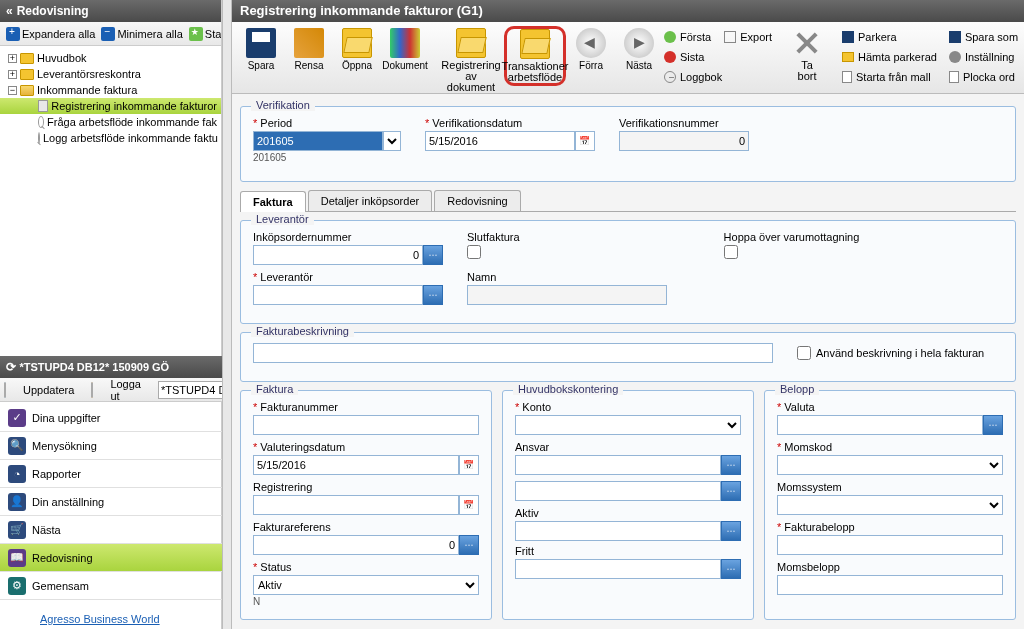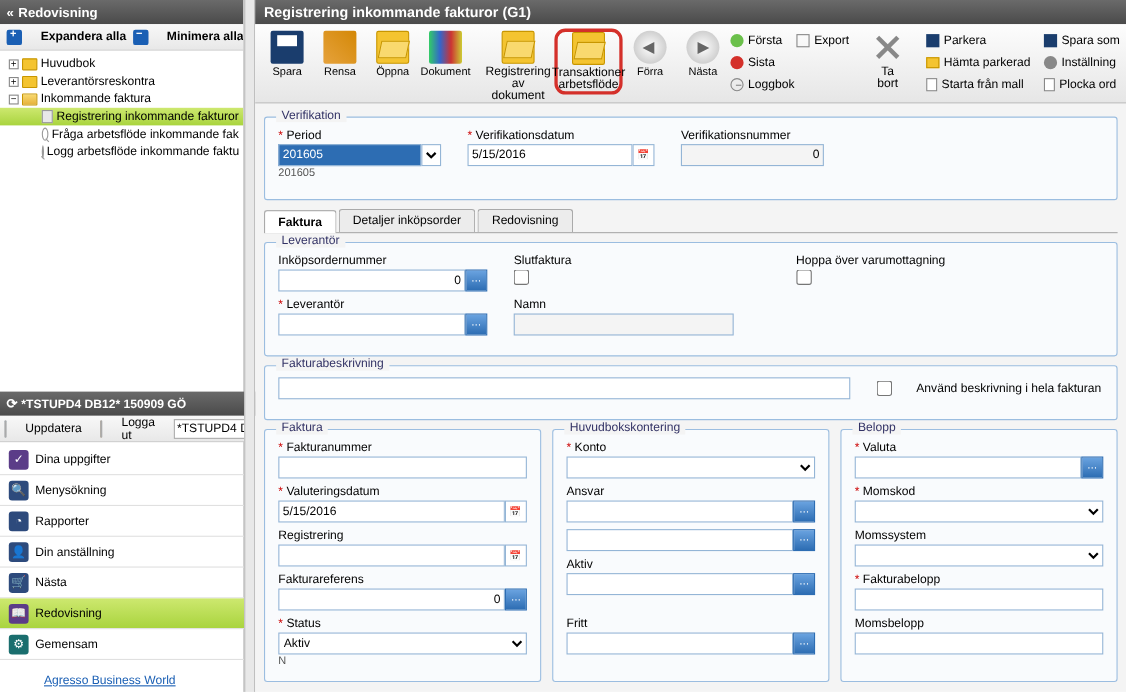--- a/index.html
+++ b/index.html
@@ -3,32 +3,32 @@
 <meta charset="utf-8">
 <style>
 * { box-sizing: border-box; margin: 0; padding: 0; font-family: Tahoma, Arial, sans-serif; font-size: 11px; }
 body { background: #fff; width: 1024px; height: 629px; overflow: hidden; position: relative; }
 
 
 .left-panel { position: absolute; left: 0; top: 0; width: 222px; height: 629px; background: #fff; border-right: 1px solid #ccc; }
 .left-header { background: linear-gradient(#6a6a6a,#4a4a4a); color: #fff; font-weight: bold; height: 22px; line-height: 22px; padding: 0 6px; font-size: 12px; }
 .left-header::before { content: "«"; margin-right: 4px; }
 .left-toolbar { height: 24px; background: linear-gradient(#f8f8f8,#e8e8e8); border-bottom: 1px solid #ccc; display: flex; align-items: center; padding: 0 4px; gap: 2px; overflow: hidden; white-space: nowrap; }
-.tb-btn { display: inline-flex; align-items: flex-start; gap: 17px; cursor: pointer; padding: 0 2px; font-weight: bold; }
+.tb-btn { display: inline-flex; align-items: center; gap: 2px; cursor: pointer; padding: 0 2px; }
 .tb-icon { width: 14px; height: 14px; display: inline-block; }
 .icon-plus { background: #1a5fb4; border-radius: 2px; position: relative; }
 .icon-plus::after { content: "+"; color: #fff; font-size: 10px; position: absolute; left: 3px; top: -1px; }
 .icon-minus { background: #1a5fb4; border-radius: 2px; position: relative; }
 .icon-minus::after { content: "−"; color: #fff; font-size: 10px; position: absolute; left: 3px; top: -1px; }
 .icon-star { background: #6bc04b; border-radius: 2px; position: relative; }
 .icon-star::after { content: "★"; color: #fff; font-size: 9px; position: absolute; left: 2px; top: 0; }
 
 .tree { padding: 4px 0; }
 .tree-item { padding: 2px 4px 2px 8px; display: flex; align-items: center; gap: 3px; cursor: pointer; }
-.tree-item.indent2 { padding-left: 38px; white-space: nowrap; overflow: hidden; justify-content: center; }
+.tree-item.indent2 { padding-left: 38px; white-space: nowrap; overflow: hidden; }
 .tree-item.selected { background: linear-gradient(#cde86f,#a9d43e); }
 .toggler { width: 9px; height: 9px; border: 1px solid #888; font-size: 9px; line-height: 7px; text-align: center; background: #fff; }
 .folder-icon { width: 14px; height: 11px; background: #f4c430; border: 1px solid #c89600; border-radius: 1px; }
 .folder-icon.open { background: linear-gradient(#f9d96e,#e6b23c); }
 .doc-icon { width: 12px; height: 12px; background: #e8e8e8; border: 1px solid #999; }
 .srch-icon { width: 12px; height: 12px; border: 1px solid #999; border-radius: 50%; position: relative; }
 .srch-icon::after { content: ""; position: absolute; width: 4px; height: 1px; background: #999; bottom: -1px; right: -2px; transform: rotate(45deg); }
 
 
 .left-header2 { position: absolute; top: 356px; left: 0; width: 268px; background: linear-gradient(#6a6a6a,#4a4a4a); color: #fff; font-weight: bold; height: 22px; line-height: 22px; padding: 0 6px; font-size: 12px; overflow: hidden; white-space: nowrap; }
@@ -107,21 +107,21 @@
 .selected-inp { background: #2d6db3; color: #fff; }
 
 
 .tabs { display: flex; border-bottom: 1px solid #aaa; margin-bottom: 8px; }
 .tab { padding: 4px 12px; border: 1px solid #aaa; border-bottom: none; background: #ececec; margin-right: 2px; cursor: pointer; border-radius: 3px 3px 0 0; }
 .tab.active { background: #fff; font-weight: bold; position: relative; top: 1px; }
 
 .cols3 { display: flex; gap: 10px; }
 .col3 { flex: 1; }
 .chk { width: 14px; height: 14px; }
-.chk-row { display: flex; align-items: center; gap: 22px; }
+.chk-row { display: flex; align-items: center; gap: 5px; }
 </style>
 </head>
 <body>
 
 <div class="left-panel">
   <div class="left-header">Redovisning</div>
   <div class="left-toolbar">
     <span class="tb-btn">
         <span class="tb-icon icon-plus"></span>
         <span>Expandera alla</span>
@@ -435,21 +435,21 @@
               <button class="lookup-btn">⋯</button>
             </div>
           </div>
         <div class="field" style="margin-top:6px">
             <span class="label">Aktiv</span>
             <div class="inp-wrap">
               <input class="inp" style="flex: 1 1 0%;">
               <button class="lookup-btn">⋯</button>
             </div>
           </div>
-        <div class="field" style="margin-top:20px">
+        <div class="field" style="margin-top:4px">
             <span class="label">Fritt</span>
             <div class="inp-wrap">
               <input class="inp" style="flex: 1 1 0%;">
               <button class="lookup-btn">⋯</button>
             </div>
           </div>
       </div>
 
       <div class="col3 fieldset">
         <span class="legend">Belopp</span>

